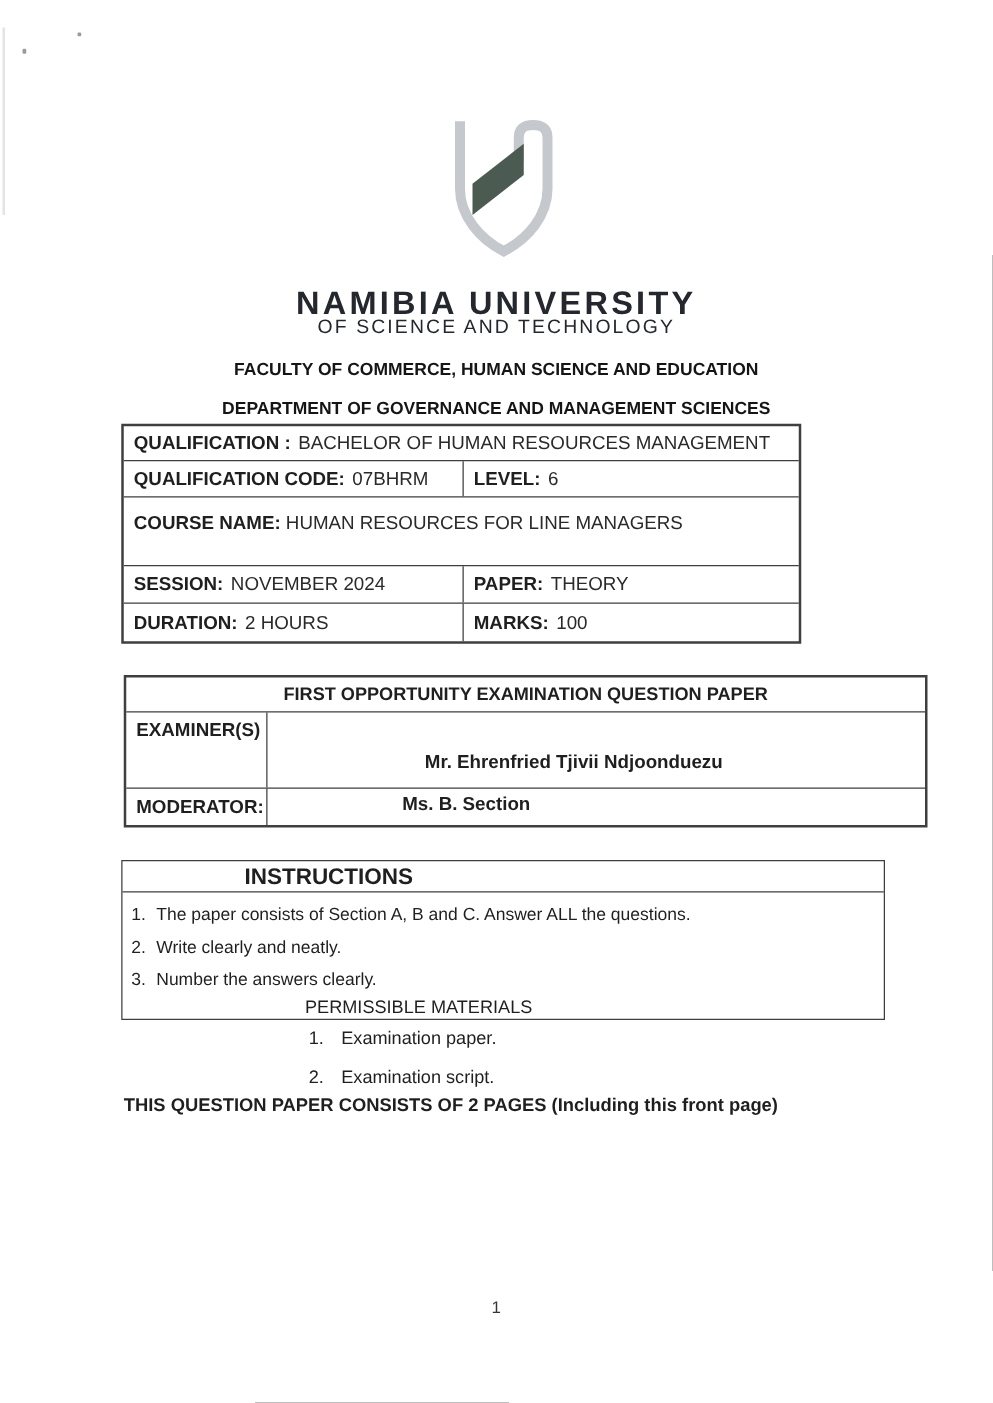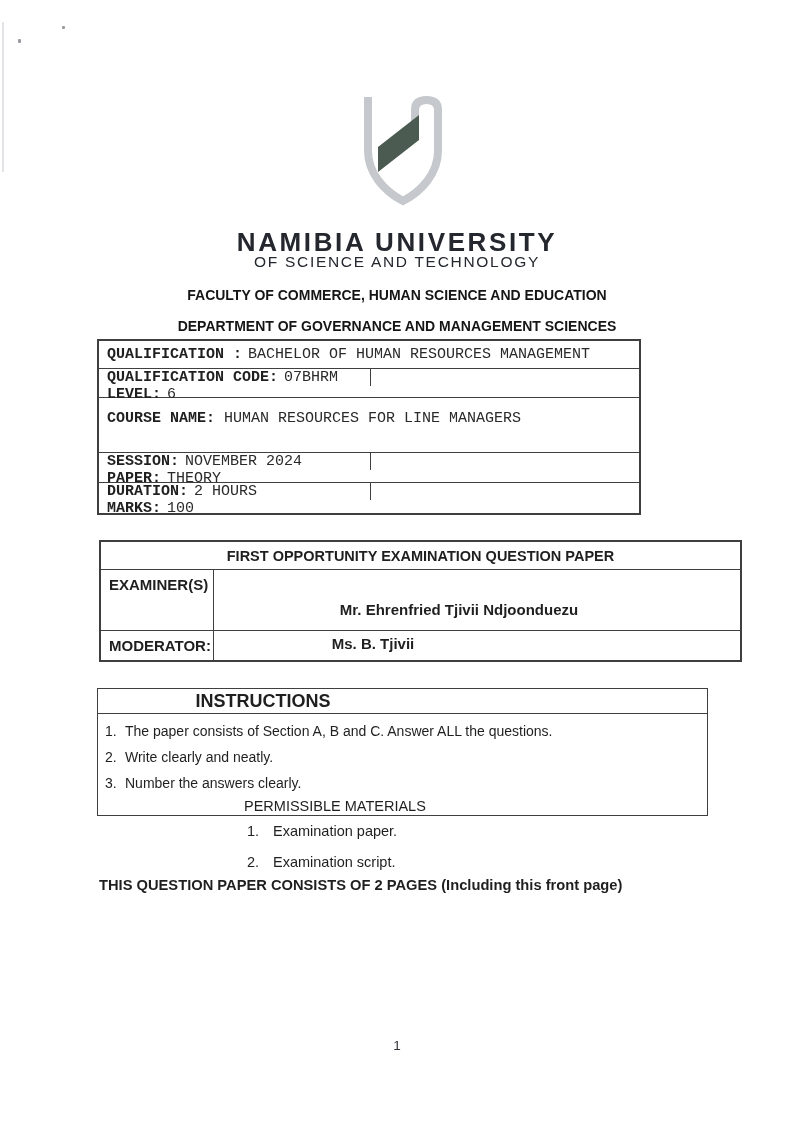--- a/index.html
+++ b/index.html
@@ -24,23 +24,23 @@
   .wordmark2{position:absolute;left:0;top:253px;width:100%;text-align:center;
     font-size:15.5px;font-weight:500;letter-spacing:1.7px;color:#24272e;}
 
   .faculty{position:absolute;left:0;top:287px;width:100%;text-align:center;
     font-size:14px;font-weight:700;color:#151515;}
   .department{position:absolute;left:0;top:318px;width:100%;text-align:center;
     font-size:14px;font-weight:700;color:#151515;}
 
   
   .t1{position:absolute;left:97px;top:339px;width:544px;
-    border:2px solid #3f3f3f;box-sizing:border-box;font-size:15px;font-family:Liberation Mono, monospace;}
+    border:2px solid #3f3f3f;box-sizing:border-box;font-size:15px;}
   .t1-row{display:flex;box-sizing:border-box;}
-  .t1-row + .t1-row{border-top:1.5px solid #3f3f3f;flex-direction:column;}
+  .t1-row + .t1-row{border-top:1.5px solid #3f3f3f;}
   .cell{box-sizing:border-box;display:flex;align-items:center;padding-left:8px;padding-right:8px;}
   .c1{width:272px;border-right:1.5px solid #3f3f3f;}
   .c2{flex:1;}
   .lbl{font-weight:700;margin-right:6px;white-space:nowrap;}
   .val{font-weight:400;color:#2a2a2a;}
   .h28{height:27px;} .h29{height:29px;} .h55{height:55px;} .h30{height:30px;} .h31{height:31px;}
   .cell-top{align-items:flex-start;padding-top:6px;}
   .justify-cell{display:block;padding-top:6px;line-height:29px;text-align:justify;}
   .justify-cell .lbl{margin-right:0;}
 
@@ -152,21 +152,21 @@
   </div>
 
   <div class="t2">
     <div class="t2-title">FIRST OPPORTUNITY EXAMINATION QUESTION PAPER</div>
     <div class="t2-row row-exam">
       <div class="t2-c1">EXAMINER(S)</div>
       <div class="t2-c2">Mr. Ehrenfried Tjivii Ndjoonduezu</div>
     </div>
     <div class="t2-row row-mod">
       <div class="t2-c1">MODERATOR:</div>
-      <div class="t2-c2">Ms. B. Tjivii</div>
+      <div class="t2-c2">Ms. B. Section</div>
     </div>
   </div>
 
   <div class="instr">
     <div class="instr-title-row">
       <div class="instr-title">INSTRUCTIONS</div>
     </div>
     <ol class="instr-list">
       <li><span>The paper consists of Section A, B and C. Answer ALL the questions.</span></li>
       <li><span>Write clearly and neatly.</span></li>

